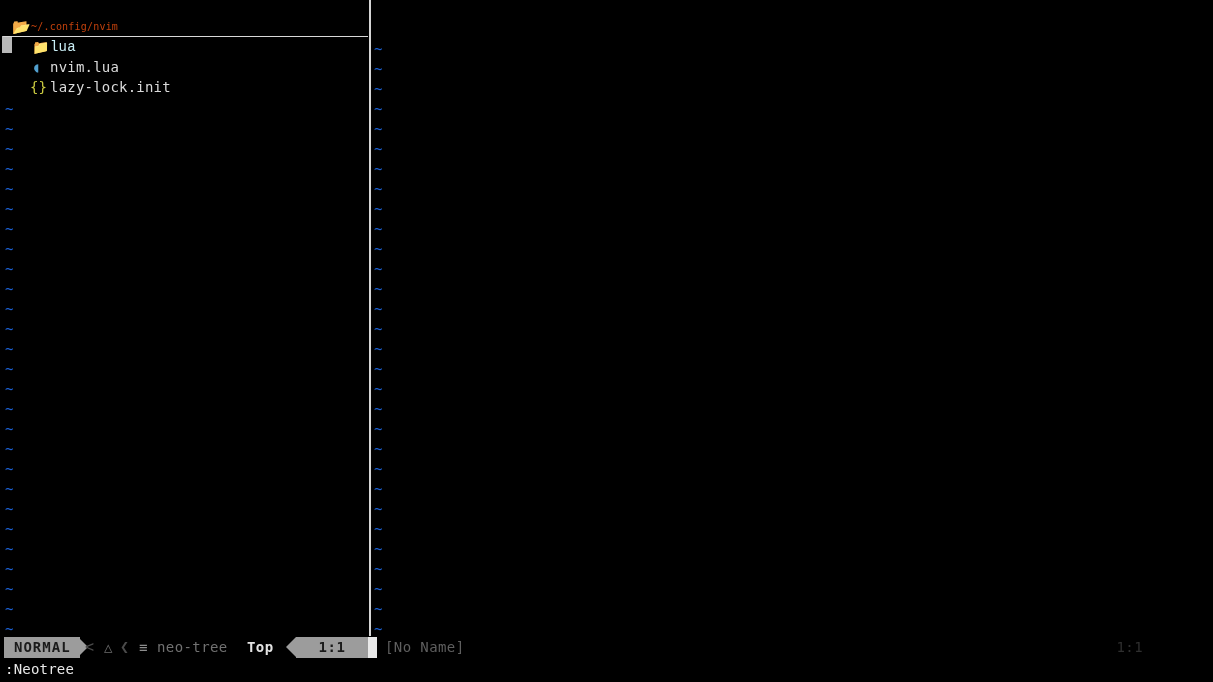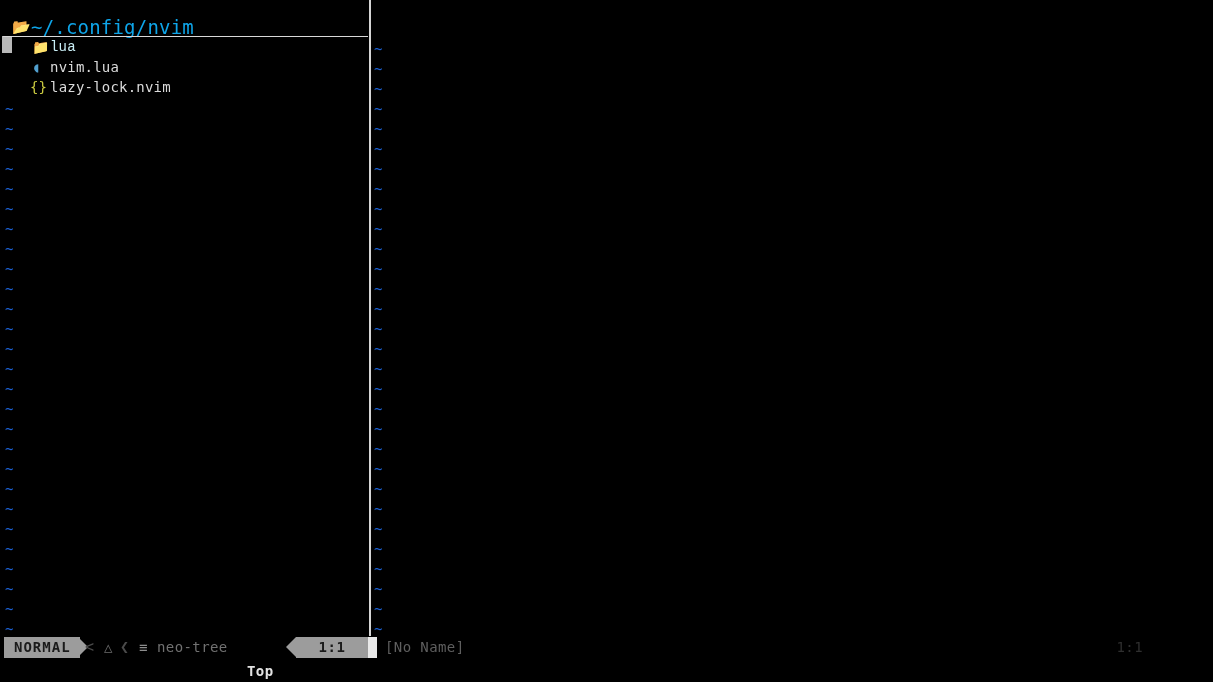--- a/index.html
+++ b/index.html
@@ -73,22 +73,22 @@
     left: 12px;
     top: 0;
     width: 20px;
     color: #a8e2ea;
     font-size: 15px;
   }
   .root-label {
     position: absolute;
     left: 31px;
     top: 0;
-    color: #0ea5e9;
-    font-size: 19px;
+    color: #c2410c;
+    font-size: 10px;
     letter-spacing: 0.2px;
   }
 
   .tree-item {
     position: absolute;
     left: 0;
     width: 370px;
     height: 20px;
     line-height: 20px;
   }
@@ -215,21 +215,20 @@
   .sl-scroll {
     position: absolute;
     left: 247px;
     top: 1px;
     height: 21px;
     line-height: 21px;
     color: #e2e2e2;
     font-size: 14px;
     font-weight: bold;
     letter-spacing: 0.4px;
-    margin-top: 24px;
   }
   .sl-pos-arrow {
     position: absolute;
     left: 286px;
     top: 1px;
     width: 0;
     height: 0;
     border-top: 10.5px solid transparent;
     border-bottom: 10.5px solid transparent;
     border-right: 10px solid #9c9c9c;
@@ -318,21 +317,21 @@
         <span class="ti-label" style="color:#c9eef5;font-family:Liberation Mono, monospace;">lua</span>
       </div>
 
       <div class="tree-item" style="top:57px;">
         <span class="ti-icon" style="color:#51a0cf;">◖</span>
         <span class="ti-label" style="color:#dadada;">nvim.lua</span>
       </div>
 
       <div class="tree-item" style="top:77px;">
         <span class="ti-icon json-icon" style="color:#cbcb41;">{}</span>
-        <span class="ti-label json-label" style="color:#dadada;">lazy-lock.nvim</span>
+        <span class="ti-label json-label" style="color:#dadada;">lazy-lock.init</span>
       </div>
 
       <div id="left-tildes">
           <span class="tilde left" style="top: 99px;">~</span>
           <span class="tilde left" style="top: 119px;">~</span>
           <span class="tilde left" style="top: 139px;">~</span>
           <span class="tilde left" style="top: 159px;">~</span>
           <span class="tilde left" style="top: 179px;">~</span>
           <span class="tilde left" style="top: 199px;">~</span>
           <span class="tilde left" style="top: 219px;">~</span>
@@ -408,14 +407,17 @@
       <span class="sl-ft-name">neo-tree</span>
       <span class="sl-scroll">Top</span>
       <span class="sl-pos-arrow"></span>
       <span class="sl-pos">1:1</span>
       <span class="sl-cursor"></span>
       <span class="sl-noname">[No Name]</span>
       <span class="sl-ruler-right">1:1</span>
     </div>
   </div>
 
+  <div class="cmdline">
+    <span class="cmdline-text">:Neotree</span>
+  </div>
 
 </div>
 
 </body></html>

